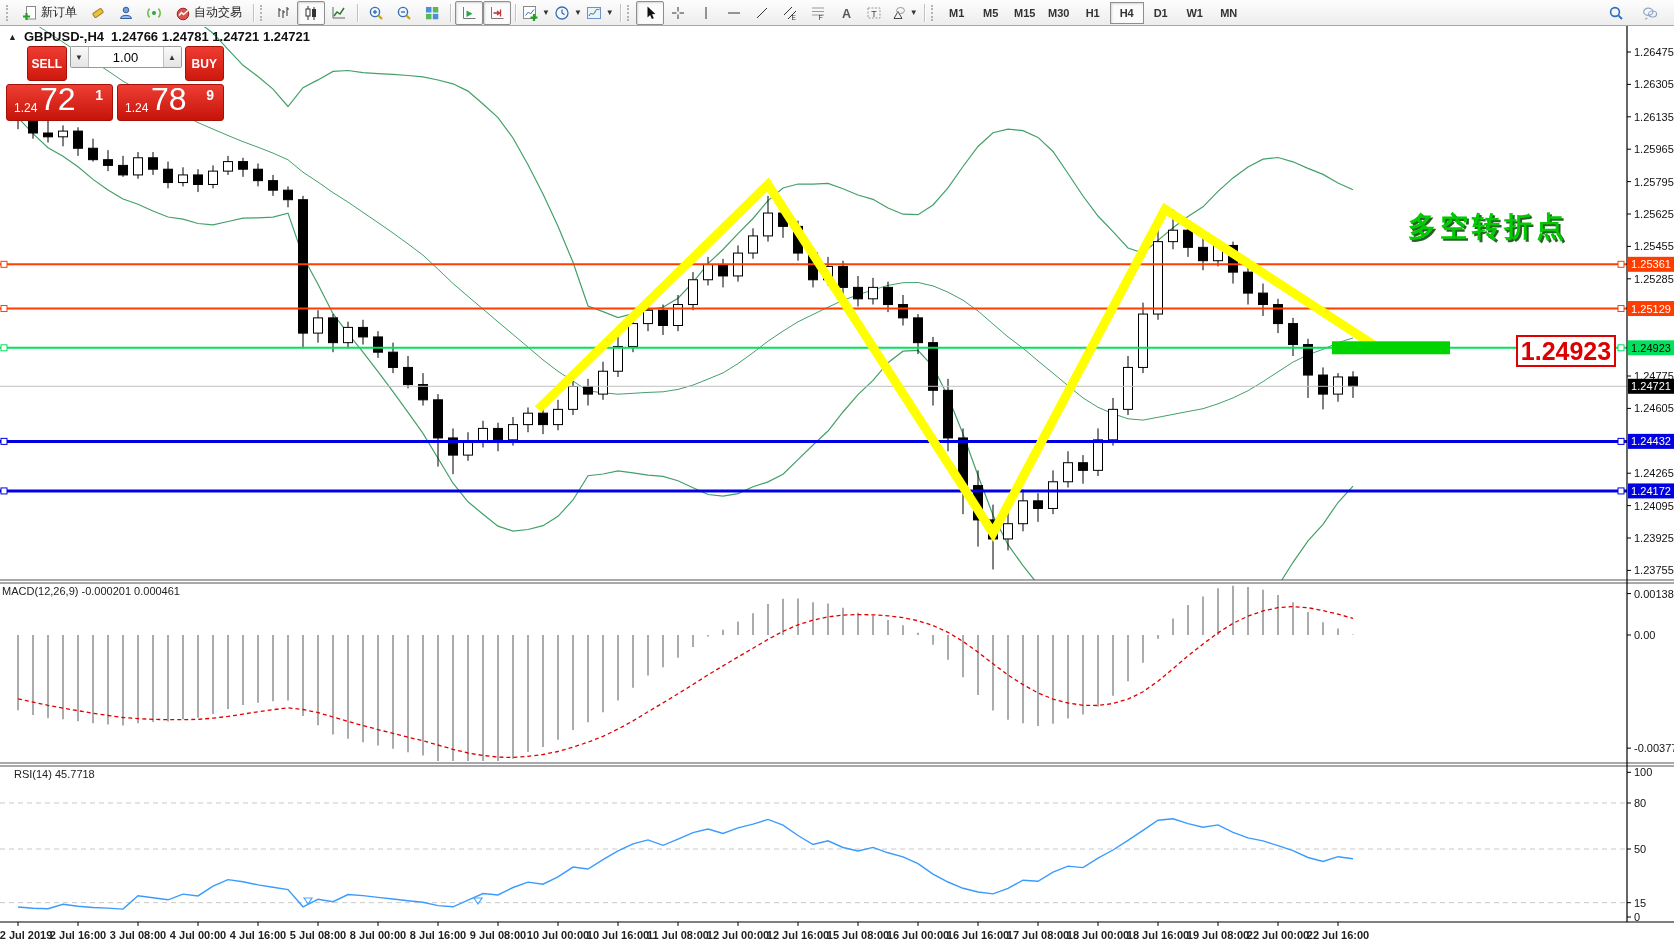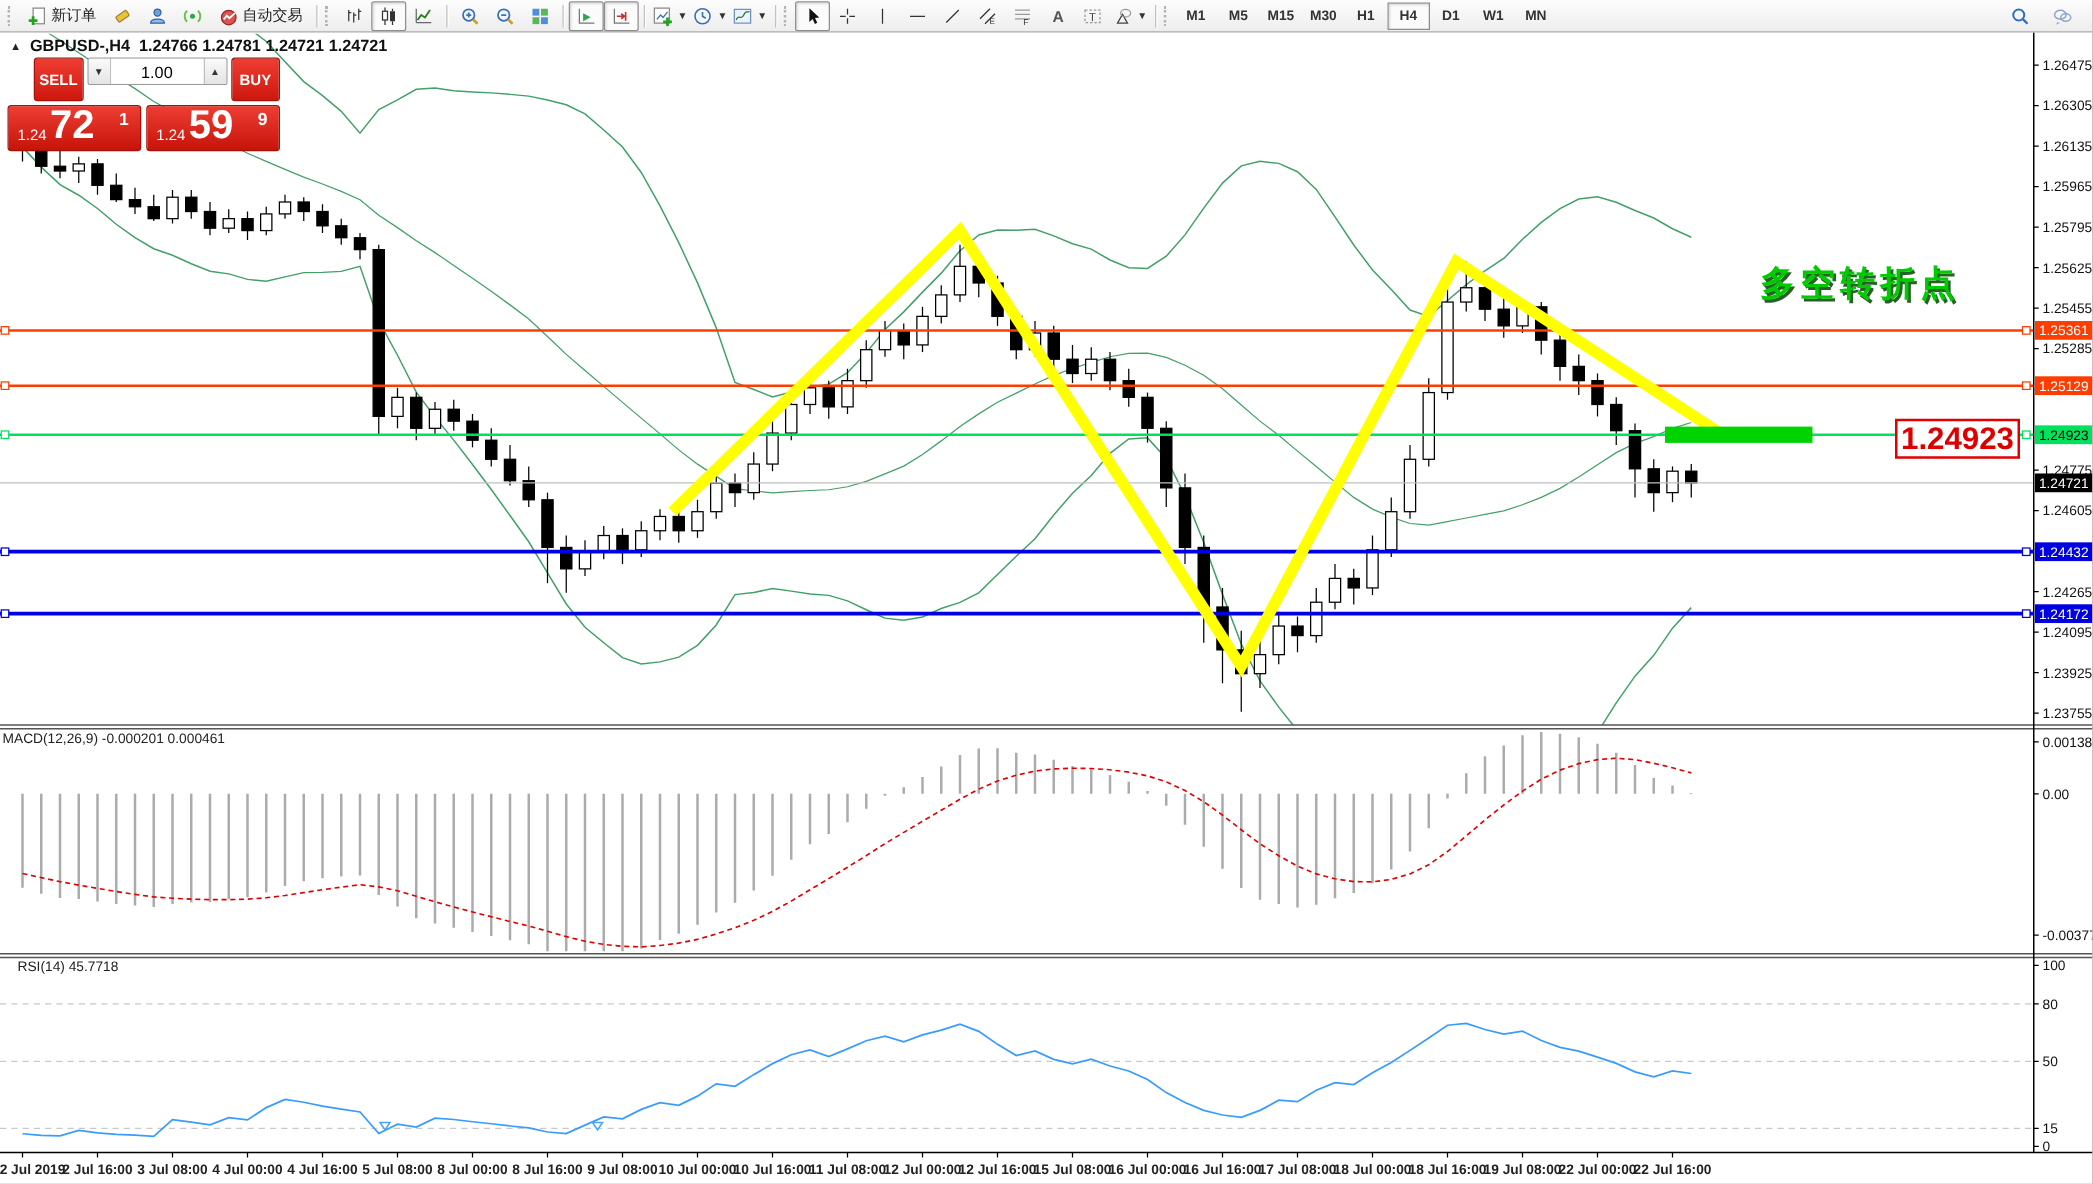--- a/index.html
+++ b/index.html
@@ -37,21 +37,21 @@
   .vol-step{width:17px;display:flex;align-items:center;justify-content:center;font-size:8px;
     color:#333;background:linear-gradient(#fafafa,#e4e4e4);}
   .vol-step.left{border-right:1px solid #c0c0c0;}
   .vol-step.right{border-left:1px solid #c0c0c0;}
   .vol input{flex:1;border:none;outline:none;text-align:center;font-size:13px;
     font-family:Liberation Sans, sans-serif;width:70px;}
   .tp-row2{display:flex;gap:4px;margin-top:3px;height:37px;}
   .price-box{flex:1;position:relative;background:linear-gradient(#ee3d33,#c6140a);
     border:1px solid #a51007;border-radius:3px;color:#fff;}
   .price-box .pfx{position:absolute;left:7px;bottom:5px;font-size:12px;font-weight:400;}
-  .price-box .big{position:absolute;left:33px;top:-4px;font-size:32px;font-weight:700;}
+  .price-box .big{position:absolute;left:33px;top:-4px;font-size:32px;font-weight:400;}
   .price-box .sup{position:absolute;right:9px;top:2px;font-size:14px;font-weight:700;}
   .macd-label,.rsi-label{position:absolute;left:2px;z-index:4;font-size:11px;color:#222;}
   .macd-label{top:585px;}
   .rsi-label{top:768px;padding-left:12px;}
   .pivot-note{position:absolute;left:1408px;top:208px;z-index:4;font-size:28px;font-weight:700;
     letter-spacing:4px;color:#00cb00;text-shadow:2px 2px 0 rgba(0,70,0,.85);white-space:nowrap;}
   .callout{position:absolute;left:1516px;top:335px;z-index:4;width:96px;height:28px;
     background:#fff;border:2px solid #e00000;color:#dd0000;font-size:25px;font-weight:700;
     display:flex;align-items:center;justify-content:center;}
 </style>
@@ -733,21 +733,21 @@
       <div class="btn-trade">BUY</div>
     </div>
     <div class="tp-row2">
       <div class="price-box">
         <span class="pfx">1.24</span>
         <span class="big">72</span>
         <span class="sup">1</span>
       </div>
       <div class="price-box">
         <span class="pfx">1.24</span>
-        <span class="big">59</span>
+        <span class="big">78</span>
         <span class="sup">9</span>
       </div>
     </div>
   </div>
 
   <div class="macd-label">
     <span>MACD(12,26,9)</span>&nbsp;<span>-0.000201</span>&nbsp;<span>0.000461</span>
   </div>
   <div class="rsi-label">
     <span>RSI(14)</span>&nbsp;<span>45.7718</span>

